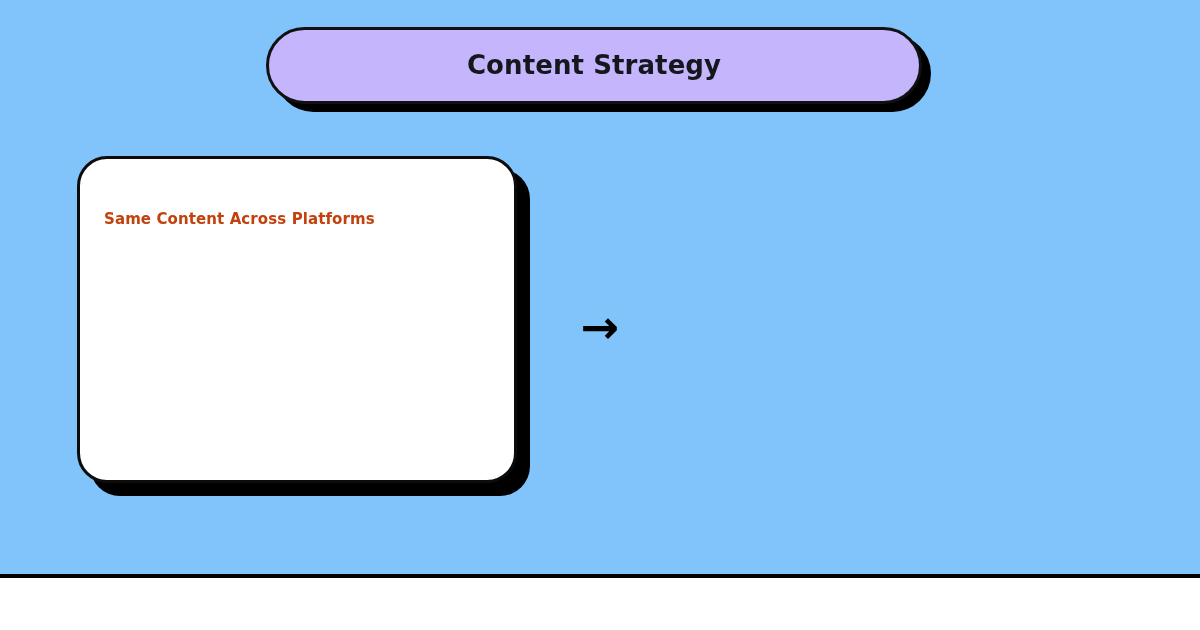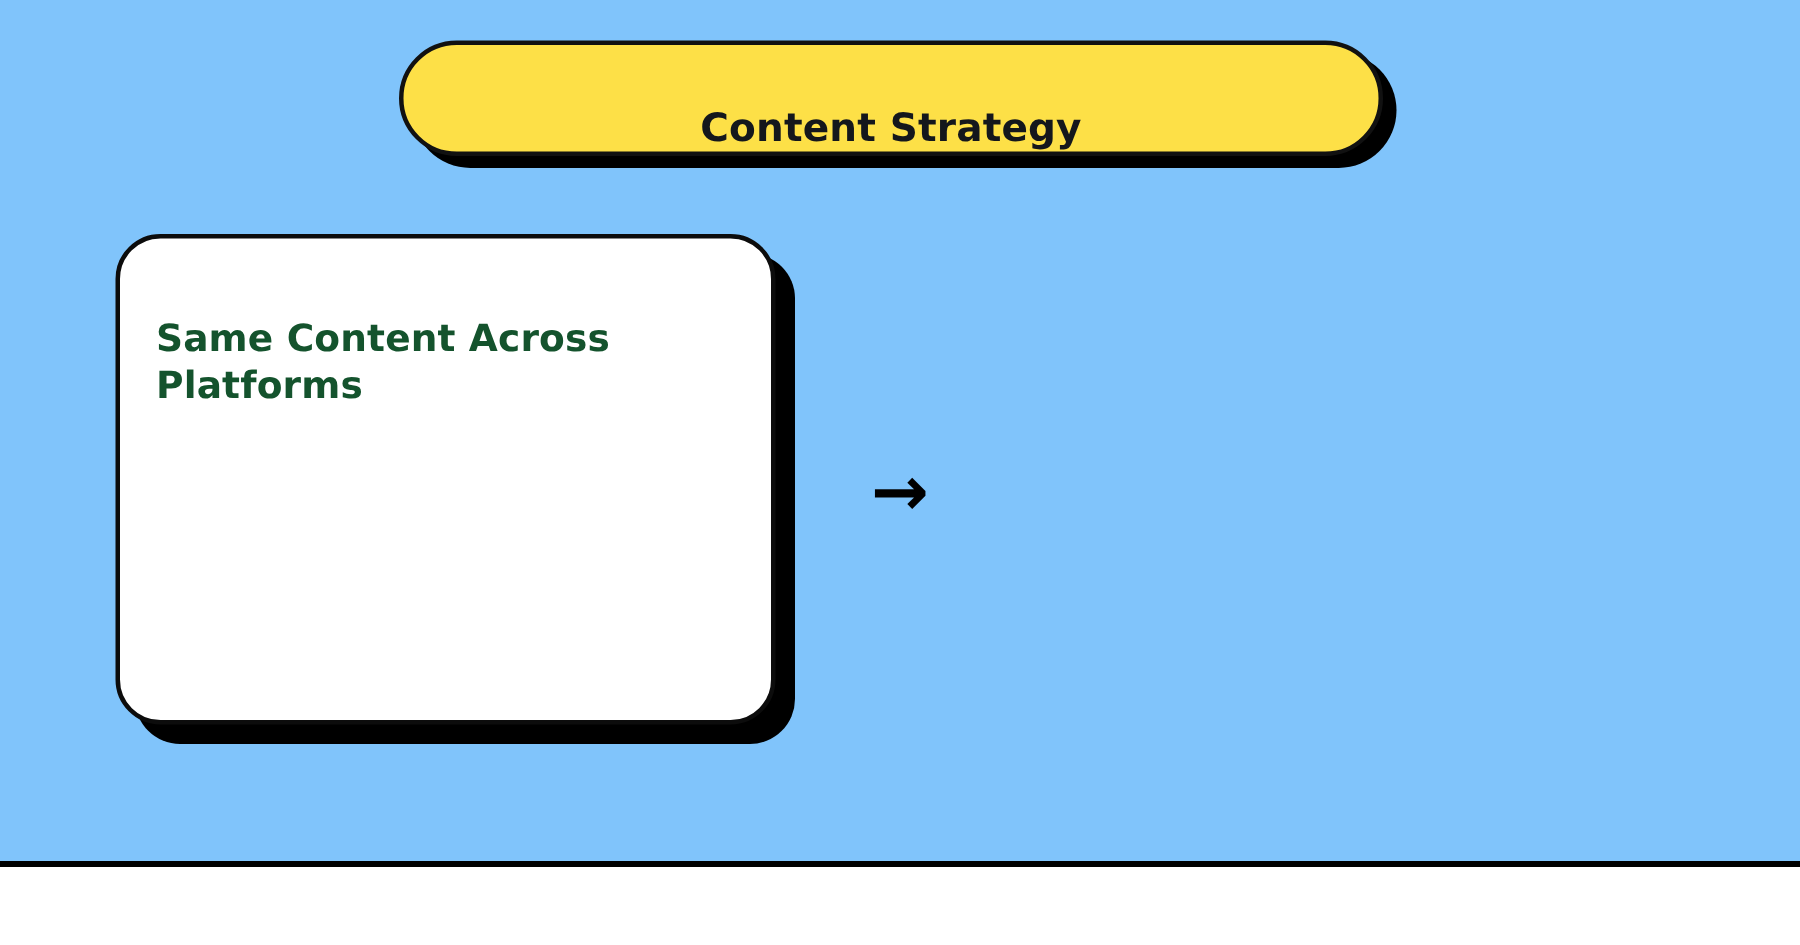--- a/index.html
+++ b/index.html
@@ -49,26 +49,26 @@
     background: #ffffff;
   }
 
   
   .title-pill {
     position: absolute;
     left: 266px;
     top: 27px;
     width: 656px;
     height: 77px;
-    background: #fde047;
+    background: #c4b5fd;
     border: 3px solid #111111;
     border-radius: 999px;
     box-shadow: 9px 8px 0 0 #000000;
     display: flex;
-    align-items: flex-end;
+    align-items: center;
     justify-content: center;
     box-sizing: border-box;
   }
 
   .title-pill-text {
     font-size: 26px;
     font-weight: 700;
     color: #14171c;
     letter-spacing: 0.1px;
     text-align: center;
@@ -96,23 +96,23 @@
   .card-right {
     left: 675px;
     top: 156px;
     width: 438px;
     height: 322px;
   }
 
   .card-title {
     position: absolute;
     left: 24px;
-    font-size: 25px;
+    font-size: 15px;
     font-weight: 700;
-    color: #14532d;
+    color: #c2410c;
     line-height: 1.25;
     letter-spacing: 0.1px;
     max-width: 384px;
   }
 
   .card-left .card-title {
     top: 51px;
   }
 
   .card-right .card-title {

